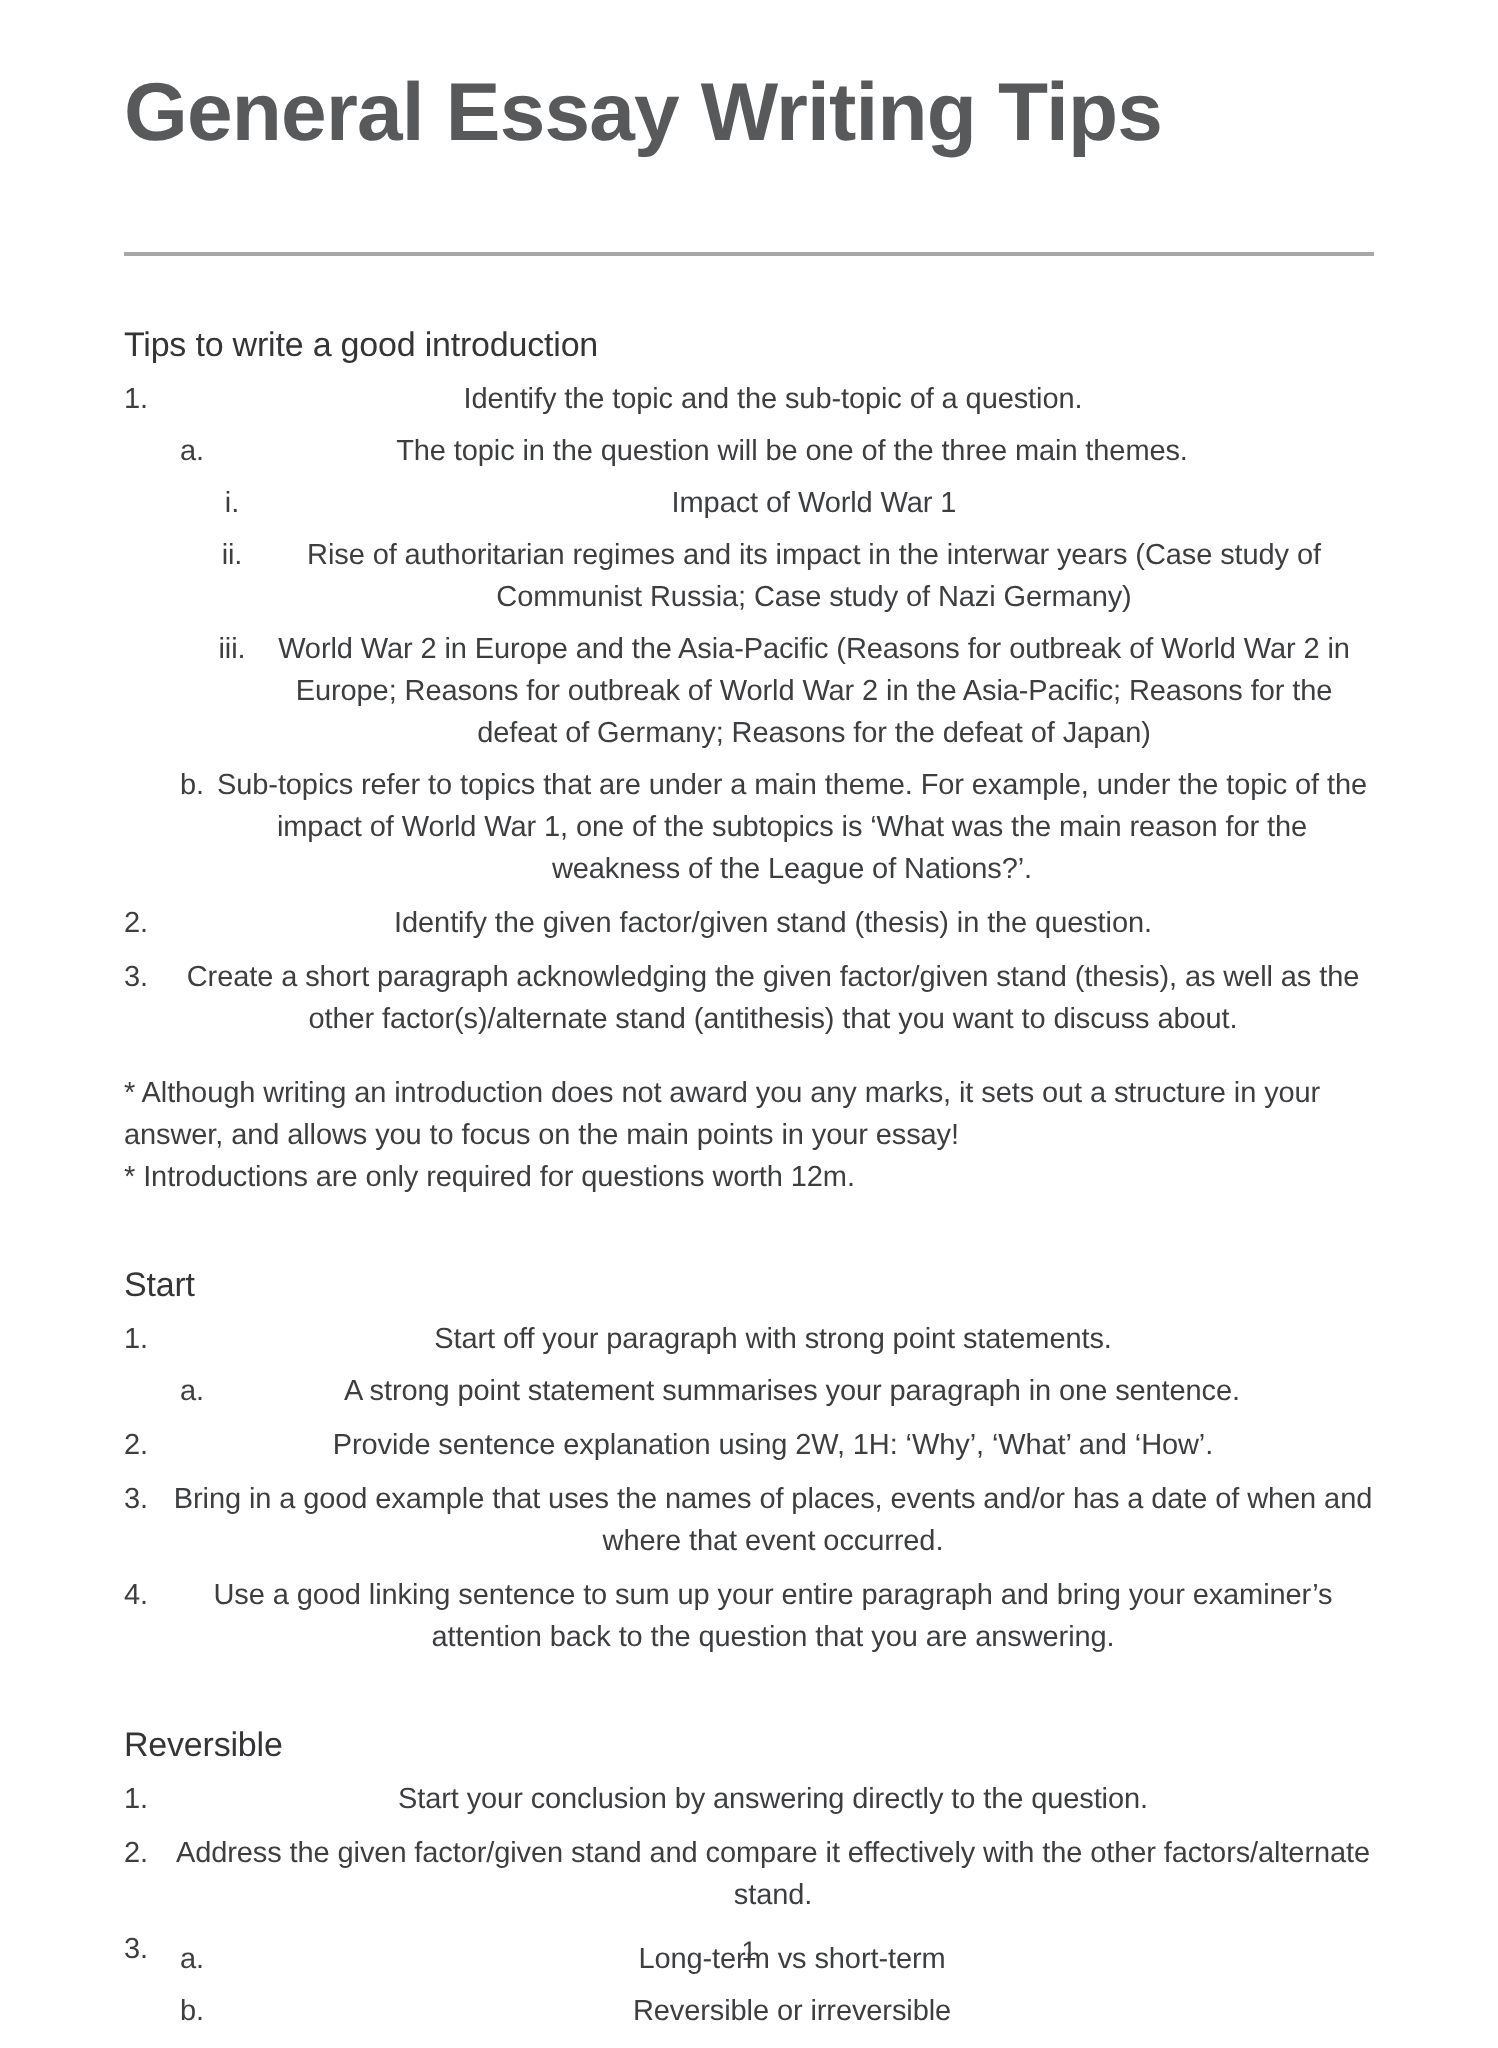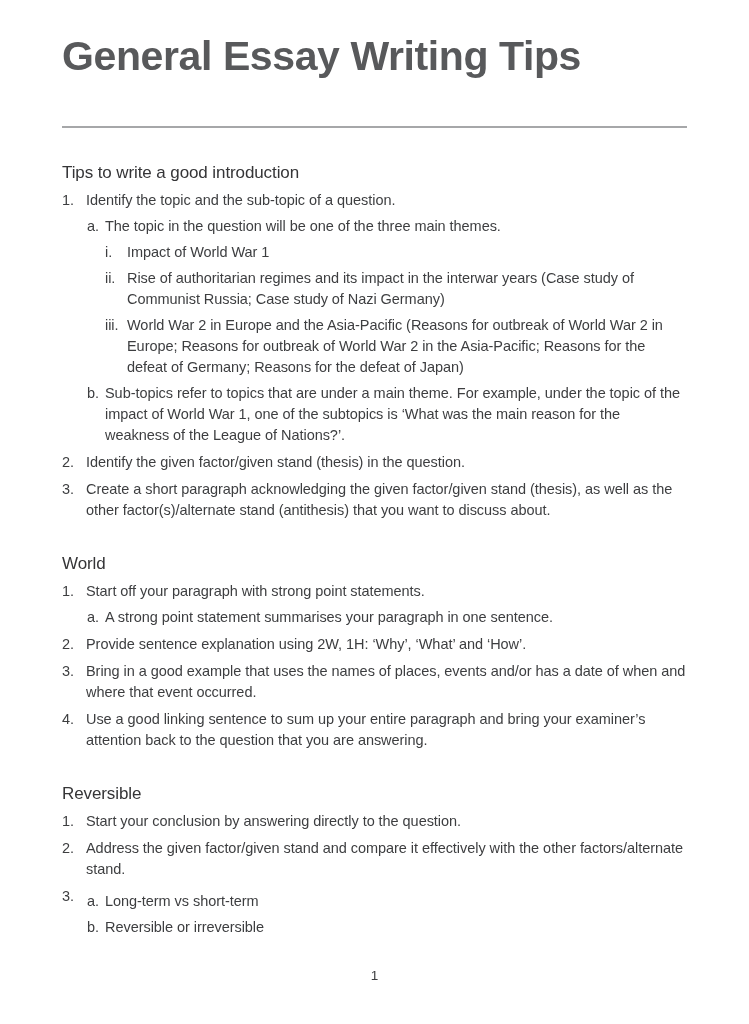--- a/index.html
+++ b/index.html
@@ -42,21 +42,21 @@
     margin-top: 4px;
     font-size: 14.5px;
     line-height: 21px;
     letter-spacing: -0.05px;
   }
   .item { display: flex; margin-top: 6px; }
   .sub .item, .sub2 .item { margin-top: 5px; }
   .mk1 { flex: 0 0 24px; }
   .mk2 { flex: 0 0 18px; }
   .mk3 { flex: 0 0 22px; }
-  .content { flex: 1; min-width: 0; }
+  .content { flex: 1; min-width: 0; text-align: center; }
   .sub { margin-left: 1px; }
   .sub2 { margin-left: 0; }
   .notes {
     margin-top: 16px;
     font-size: 14.5px;
     line-height: 21px;
     letter-spacing: -0.05px;
   }
   .notes p { margin: 0; }
   .page-number {
@@ -117,22 +117,26 @@
       <span class="mk1">2.</span>
       <div class="content">Identify the given factor/given stand (thesis) in the question.</div>
     </div>
 
     <div class="item">
       <span class="mk1">3.</span>
       <div class="content">Create a short paragraph acknowledging the given factor/given stand (thesis), as well as the other factor(s)/alternate stand (antithesis) that you want to discuss about.</div>
     </div>
   </div>
 
+  <div class="notes">
+    <p>* Although writing an introduction does not award you any marks, it sets out a structure in your answer, and allows you to focus on the main points in your essay!</p>
+    <p>* Introductions are only required for questions worth 12m.</p>
+  </div>
 
-  <h2 class="sec-heading">World</h2>
+  <h2 class="sec-heading">Start</h2>
   <div class="list">
 
     <div class="item">
       <span class="mk1">1.</span>
       <div class="content">
         <span>Start off your paragraph with strong point statements.</span>
         <div class="sub">
           <div class="item">
             <span class="mk2">a.</span>
             <div class="content">A strong point statement summarises your paragraph in one sentence.</div>

